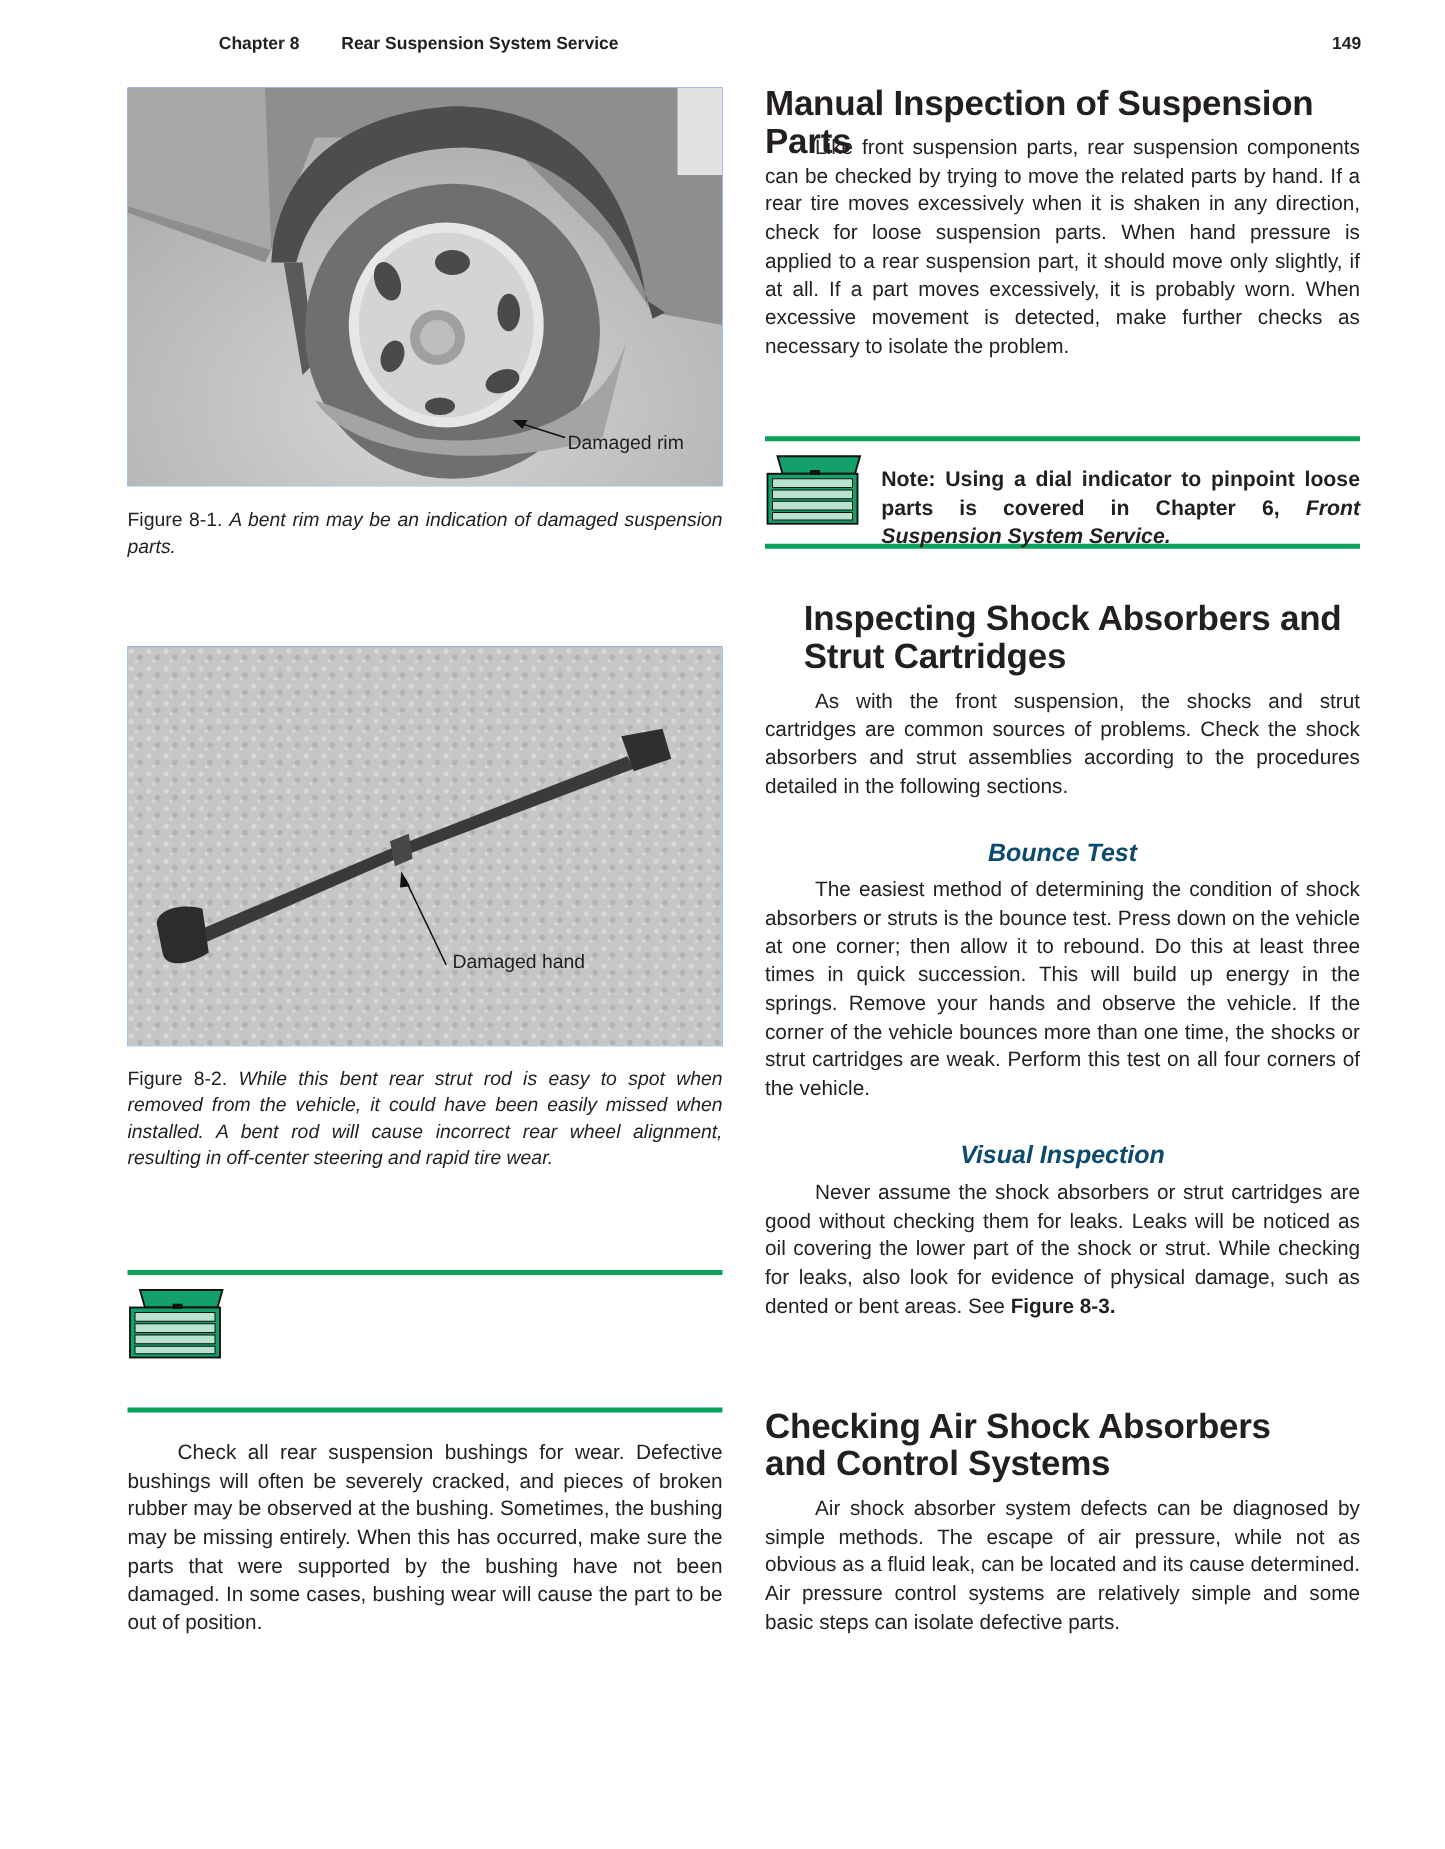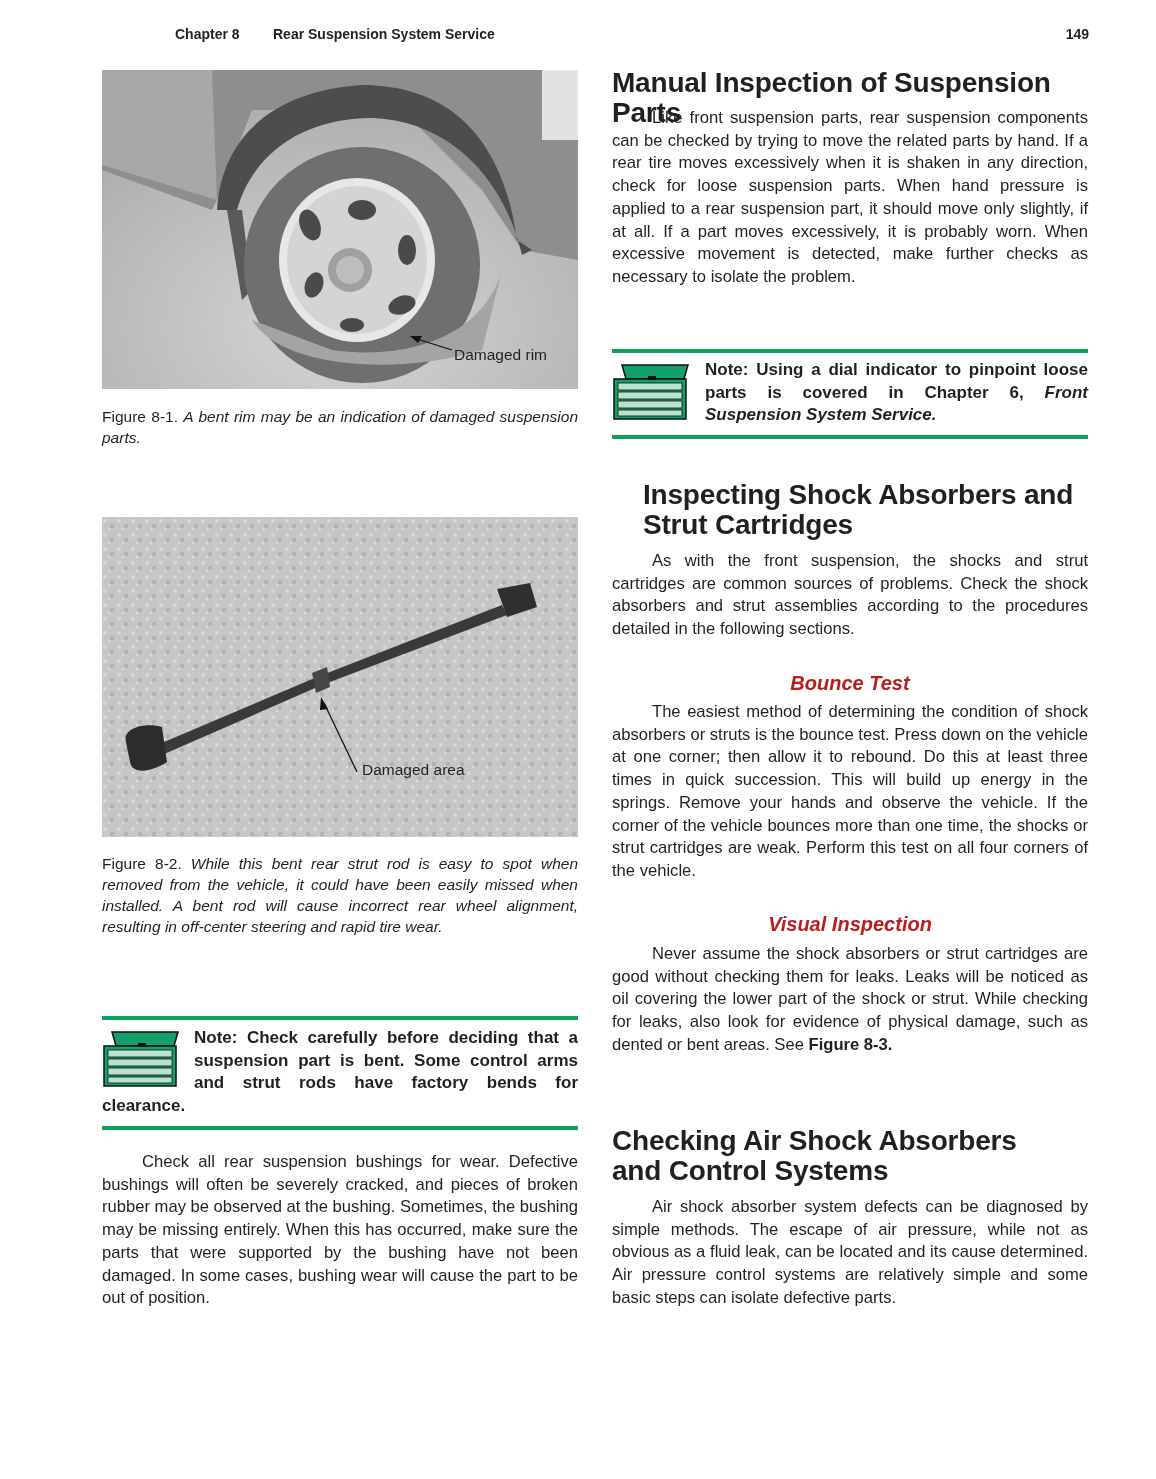--- a/index.html
+++ b/index.html
@@ -10,21 +10,21 @@
   .running-head .chap-title { position: absolute; left: 98px; top: 0; }
   .running-head .pageno { position: absolute; right: 0; top: 0; margin-left: 44px; }
 
   .figure { position: absolute; overflow: hidden; background: #3b82f6; }
   .fig-caption { position: absolute; font-family: "Liberation Sans", sans-serif; font-size: 15.5px; line-height: 21px; text-align: justify; color: #231f20; }
   .fig-caption b { font-weight: normal; font-style: normal; margin-top: 24px; }
   .fig-caption i { font-style: italic; }
   .callout { position: absolute; font-family: "Liberation Sans", sans-serif; font-size: 15.5px; color: #231f20; }
 
   .h1 { position: absolute; font-family: "Liberation Sans", sans-serif; font-weight: bold; font-size: 28px; line-height: 30px; color: #231f20; letter-spacing: -0.2px; }
-  .h2 { position: absolute; font-family: "Liberation Sans", sans-serif; font-weight: bold; font-style: italic; font-size: 20px; line-height: 24px; text-align: center; color: #b91c1c; }
+  .h2 { position: absolute; font-family: "Liberation Sans", sans-serif; font-weight: bold; font-style: italic; font-size: 20px; line-height: 24px; text-align: center; color: #0c4a6e; }
   .para { position: absolute; font-family: "Liberation Sans", sans-serif; font-size: 16.6px; line-height: 22.7px; text-align: justify; text-indent: 40px; color: #231f20; }
   .para b { font-weight: bold; }
 
   .note { position: absolute; border-top: 4px solid #0aa15b; border-bottom: 4px solid #0aa15b; }
   .note .note-icon { position: absolute; left: 0; top: 12px; width: 82px; height: 58px; }
   .note .note-text { font-family: "Liberation Sans", sans-serif; font-weight: bold; font-size: 17px; line-height: 22.5px; text-align: justify; color: #231f20; }
   .note .note-text i { font-style: italic; }
 </style>
 </head>
 <body>
@@ -91,59 +91,55 @@
 
     <path d="M55 228 L215 160 L400 88 L405 98 L220 168 L60 238 Z" fill="#3a3a3a"></path>
     <path d="M210 156 L225 150 L228 170 L214 176 Z" fill="#474747"></path>
 
     <path d="M395 72 L428 66 L435 90 L405 100 Z" fill="#2f2f2f"></path>
     <path d="M24 225 C20 210 45 205 60 210 L65 245 C50 255 30 258 28 245 Z" fill="#2c2c2c"></path>
 
     <line x1="255" y1="255" x2="222" y2="186" stroke="#111" stroke-width="1.3"></line>
     <polygon points="219,180 226,192 218,193" fill="#111"></polygon>
   </svg>
-  <div class="callout" style="left:260px; top:244px;">Damaged area</div>
+  <div class="callout" style="left:260px; top:244px;">Damaged hand</div>
 </div>
 <div class="fig-caption" style="left:102px; top:853px; width:476px;">
   <b>Figure 8-2.</b>
   <i>While this bent rear strut rod is easy to spot when removed from the vehicle, it could have been easily missed when installed. A bent rod will cause incorrect rear wheel alignment, resulting in off-center steering and rapid tire wear.</i>
 </div>
 
 <div class="note" style="left:102px; top:1016px; width:476px; height:106px;">
   <svg class="note-icon" viewBox="0 0 82 58" style="left:0; top:10px;">
     <polygon points="10,2 76,2 72,16 14,16" fill="#13a06a" stroke="#111" stroke-width="1.5"></polygon>
     <rect x="2" y="16" width="72" height="40" fill="#13a06a" stroke="#111" stroke-width="1.5"></rect>
     <rect x="6" y="20" width="64" height="7" fill="#b9e3cc" stroke="#111" stroke-width="0.8"></rect>
     <rect x="6" y="29" width="64" height="7" fill="#b9e3cc" stroke="#111" stroke-width="0.8"></rect>
     <rect x="6" y="38" width="64" height="7" fill="#b9e3cc" stroke="#111" stroke-width="0.8"></rect>
     <rect x="6" y="47" width="64" height="6" fill="#b9e3cc" stroke="#111" stroke-width="0.8"></rect>
     <rect x="36" y="13" width="8" height="4" fill="#111"></rect>
   </svg>
-  <div class="note-text" style="padding-top:7px;">
-    <span style="float:left; width:92px; height:66px;"></span>
-    <span>Note: Check carefully before deciding that a suspension part is bent. Some control arms and strut rods have factory bends for clearance.</span>
-  </div>
 </div>
 
 <div class="para" style="left:102px; top:1151px; width:476px;">Check all rear suspension bushings for wear. Defective bushings will often be severely cracked, and pieces of broken rubber may be observed at the bushing. Sometimes, the bushing may be missing entirely. When this has occurred, make sure the parts that were supported by the bushing have not been damaged. In some cases, bushing wear will cause the part to be out of position.</div>
 
 <div class="h1" style="left:612px; top:68px; width:480px;">Manual Inspection of Suspension Parts</div>
 <div class="para" style="left:612px; top:107px; width:476px;">Like front suspension parts, rear suspension components can be checked by trying to move the related parts by hand. If a rear tire moves excessively when it is shaken in any direction, check for loose suspension parts. When hand pressure is applied to a rear suspension part, it should move only slightly, if at all. If a part moves excessively, it is probably worn. When excessive movement is detected, make further checks as necessary to isolate the problem.</div>
 
 <div class="note" style="left:612px; top:349px; width:476px; height:82px;">
   <svg class="note-icon" viewBox="0 0 82 58" style="left:0; top:10px;">
     <polygon points="10,2 76,2 72,16 14,16" fill="#13a06a" stroke="#111" stroke-width="1.5"></polygon>
     <rect x="2" y="16" width="72" height="40" fill="#13a06a" stroke="#111" stroke-width="1.5"></rect>
     <rect x="6" y="20" width="64" height="7" fill="#b9e3cc" stroke="#111" stroke-width="0.8"></rect>
     <rect x="6" y="29" width="64" height="7" fill="#b9e3cc" stroke="#111" stroke-width="0.8"></rect>
     <rect x="6" y="38" width="64" height="7" fill="#b9e3cc" stroke="#111" stroke-width="0.8"></rect>
     <rect x="6" y="47" width="64" height="6" fill="#b9e3cc" stroke="#111" stroke-width="0.8"></rect>
     <rect x="36" y="13" width="8" height="4" fill="#111"></rect>
   </svg>
-  <div class="note-text" style="padding-left:93px; padding-top:6px;">
+  <div class="note-text" style="padding-left:93px; padding-top:20px;">
     <span>Note: Using a dial indicator to pinpoint loose parts is covered in Chapter 6, </span><i>Front Suspension System Service.</i>
   </div>
 </div>
 
 <div class="h1" style="left:612px; top:480px; width:450px;margin-left:31px;">Inspecting Shock Absorbers and Strut Cartridges</div>
 <div class="para" style="left:612px; top:550px; width:476px;">As with the front suspension, the shocks and strut cartridges are common sources of problems. Check the shock absorbers and strut assemblies according to the procedures detailed in the following sections.</div>
 
 <div class="h2" style="left:612px; top:671px; width:476px;">Bounce Test</div>
 <div class="para" style="left:612px; top:701px; width:476px;">The easiest method of determining the condition of shock absorbers or struts is the bounce test. Press down on the vehicle at one corner; then allow it to rebound. Do this at least three times in quick succession. This will build up energy in the springs. Remove your hands and observe the vehicle. If the corner of the vehicle bounces more than one time, the shocks or strut cartridges are weak. Perform this test on all four corners of the vehicle.</div>
 

